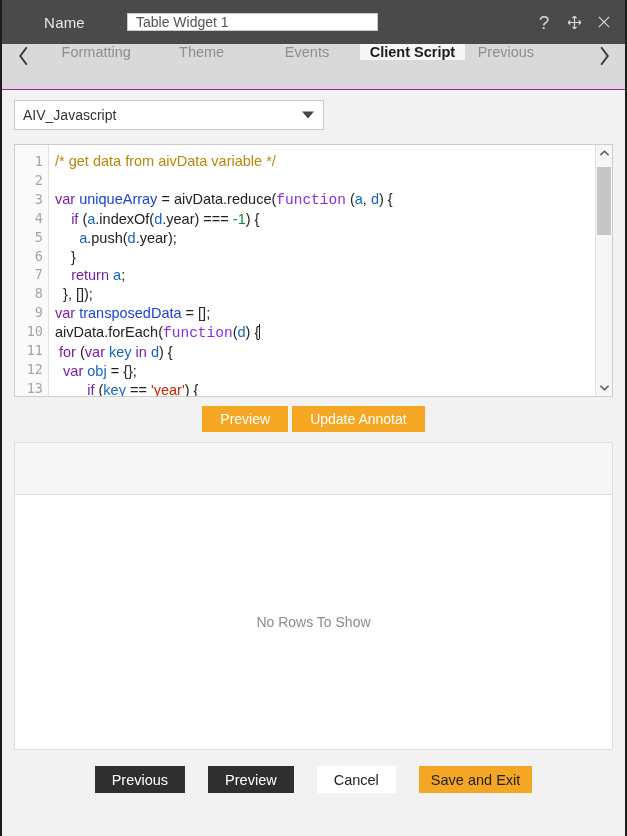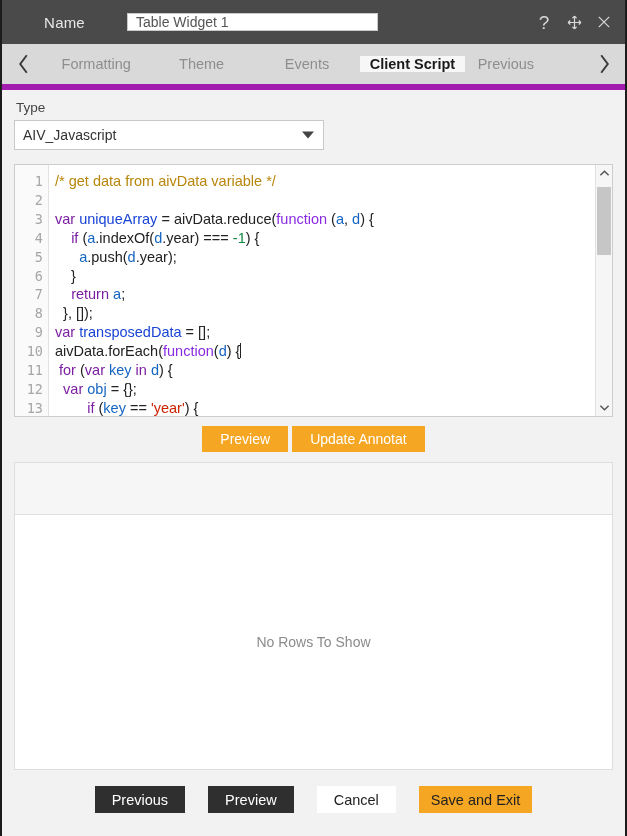--- a/index.html
+++ b/index.html
@@ -59,22 +59,22 @@
     display: flex; align-items: center; justify-content: center;
     width: 18px; height: 22px;
   }
   .ticon svg { display:block; }
 
   
   .tabbar {
     height: 46px;
     background: #d9d9d9;
     display: flex;
-    align-items: center;
-    border-bottom: 6px solid #a21caf;
+    align-items: flex-start;
+    border-bottom: 1px solid #a21caf;
   }
   .tab-arrow {
     width: 42px;
     background: #d9d9d9;
     display: flex; align-items: center; justify-content: center;
     cursor: pointer;
     color: #3a3a3a;
     flex: 0 0 auto;
   }
   .tab-arrow svg { display:block; }
@@ -170,21 +170,21 @@
     font-family: "Liberation Sans", sans-serif;
     font-size: 14.5px;
     line-height: 18.9px;
     white-space: pre;
     overflow: hidden;
     color: #222;
     cursor: text;
   }
   .code .cm { color: #b8860b; }
   .code .kw { color: #7b1fa2; }
-  .code .fn { color: #8a2be2; }
+  .code .fn { color: #8a2be2; font-family: Liberation Mono, monospace; }
   .code .id { color: #1a44d6; }
   .code .va { color: #1565c0; }
   .code .nu { color: #0b8a3e; }
   .code .st { color: #cc2200; }
   .code .pl { color: #222; }
   .caret-bar {
     display: inline-block;
     width: 1px; height: 15px;
     background: #222;
     vertical-align: -2px;
@@ -347,21 +347,20 @@
     </div>
     <div class="tab-arrow">
       <svg width="17" height="24" viewBox="0 0 14 22" fill="none" stroke="#3a3a3a" stroke-width="1.8">
         <path d="M4 3 L10 11 L4 19"></path>
       </svg>
     </div>
   </div>
 
   <div class="body">
 
-    <div class="field-label">Type</div>
     <div class="select-wrap">
       <div class="select-box">AIV_Javascript</div>
       <span class="caret"></span>
     </div>
 
     <div class="editor">
       <div class="gutter">
         <div>1</div>
         <div>2</div>
         <div>3</div>

